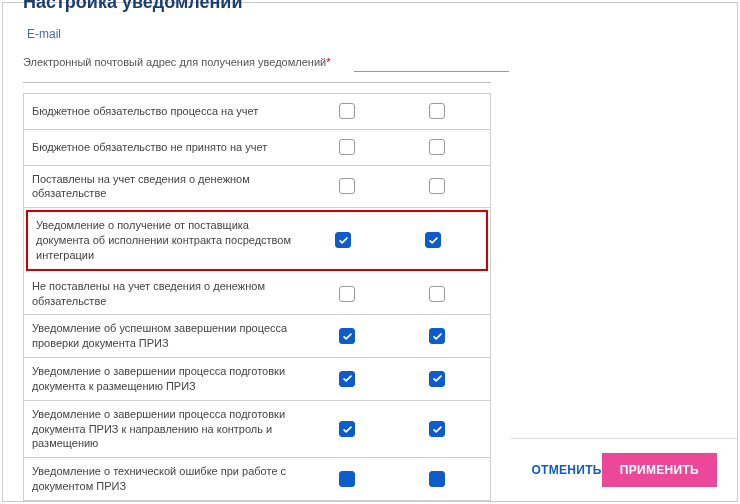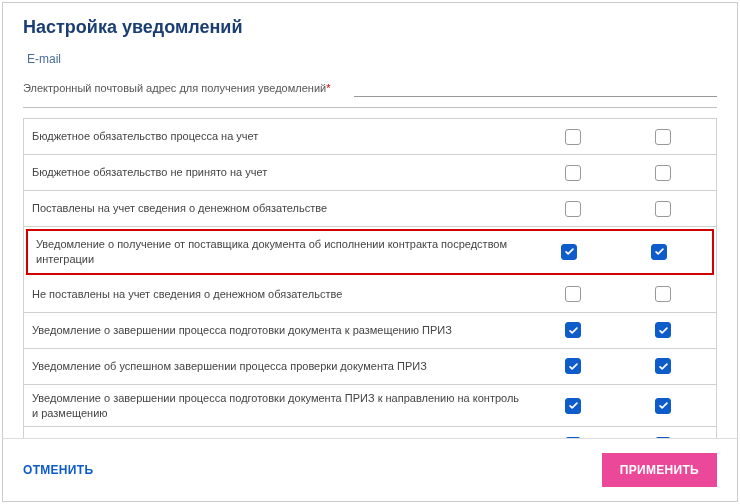--- a/index.html
+++ b/index.html
@@ -11,21 +11,22 @@
     width: 740px;
     height: 504px;
     overflow: hidden;
   }
   .dialog {
     width: 736px;
     height: 500px;
     border: 1px solid #ccc;
     margin: 2px;
     display: flex;
-    flex-direction: column;
+    flex-direction: row;
+    align-items: flex-end;
   }
   .content {
     padding: 14px 20px 0 20px;
     flex: 1;
     display: flex;
     flex-direction: column;
     overflow: hidden;
   }
   .title {
     font-size: 18px;
@@ -201,38 +202,38 @@
         <div class="row">
           <div class="row-label">Не поставлены на учет сведения о денежном обязательстве</div>
           <div class="cb-cell">
             <span class="cb"></span>
           </div>
           <div class="cb-cell">
             <span class="cb"></span>
           </div>
         </div>
         <div class="row">
+          <div class="row-label">Уведомление об успешном завершении процесса проверки документа ПРИЗ</div>
+          <div class="cb-cell">
+            <span class="cb checked">
+              <svg viewBox="0 0 16 16">
+                <path d="M3 8.5l3 3 7-7" stroke="#fff" stroke-width="2.4" fill="none" stroke-linecap="round" stroke-linejoin="round"></path>
+              </svg>
+            </span>
+          </div>
+          <div class="cb-cell">
+            <span class="cb checked">
+              <svg viewBox="0 0 16 16">
+                <path d="M3 8.5l3 3 7-7" stroke="#fff" stroke-width="2.4" fill="none" stroke-linecap="round" stroke-linejoin="round"></path>
+              </svg>
+            </span>
+          </div>
+        </div>
+        <div class="row">
           <div class="row-label">Уведомление о завершении процесса подготовки документа к размещению ПРИЗ</div>
-          <div class="cb-cell">
-            <span class="cb checked">
-              <svg viewBox="0 0 16 16">
-                <path d="M3 8.5l3 3 7-7" stroke="#fff" stroke-width="2.4" fill="none" stroke-linecap="round" stroke-linejoin="round"></path>
-              </svg>
-            </span>
-          </div>
-          <div class="cb-cell">
-            <span class="cb checked">
-              <svg viewBox="0 0 16 16">
-                <path d="M3 8.5l3 3 7-7" stroke="#fff" stroke-width="2.4" fill="none" stroke-linecap="round" stroke-linejoin="round"></path>
-              </svg>
-            </span>
-          </div>
-        </div>
-        <div class="row">
-          <div class="row-label">Уведомление об успешном завершении процесса проверки документа ПРИЗ</div>
           <div class="cb-cell">
             <span class="cb checked">
               <svg viewBox="0 0 16 16">
                 <path d="M3 8.5l3 3 7-7" stroke="#fff" stroke-width="2.4" fill="none" stroke-linecap="round" stroke-linejoin="round"></path>
               </svg>
             </span>
           </div>
           <div class="cb-cell">
             <span class="cb checked">
               <svg viewBox="0 0 16 16">

